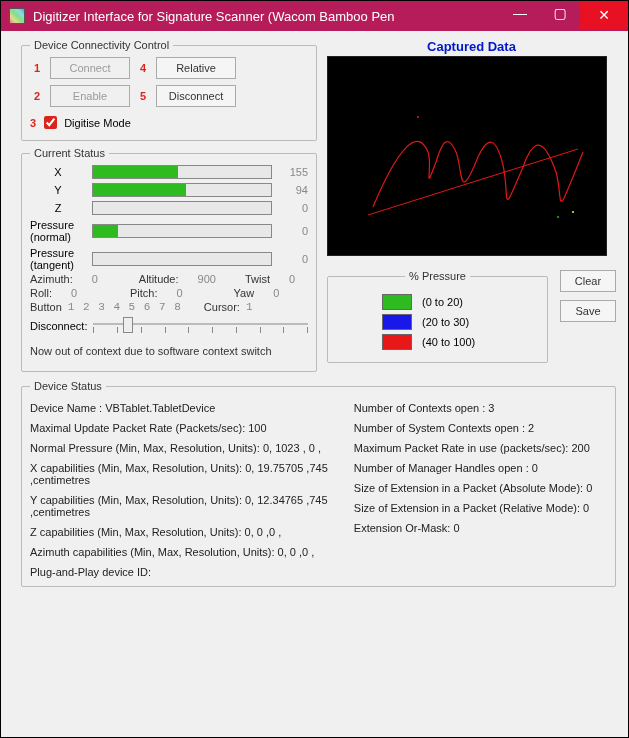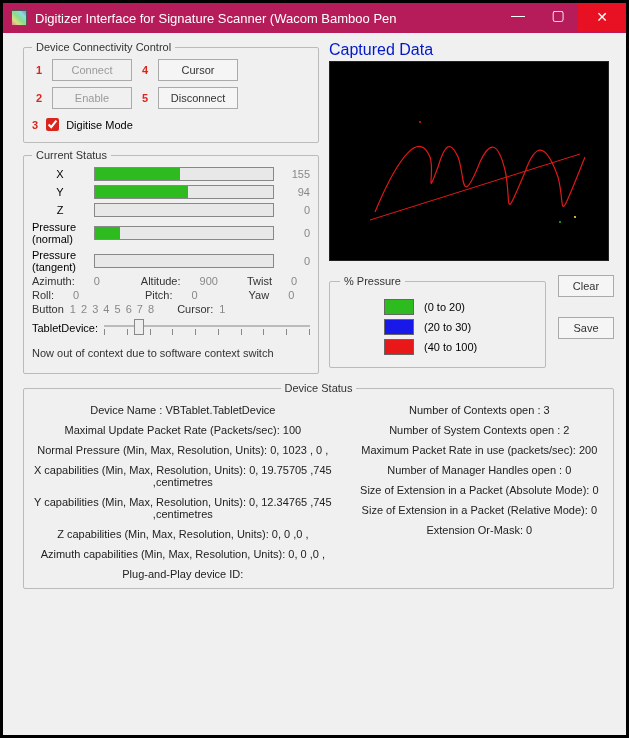--- a/index.html
+++ b/index.html
@@ -11,21 +11,21 @@
     width: 629px;
     height: 738px;
     overflow: hidden;
   }
   .window {
     width: 629px;
     height: 738px;
     background: #f0f0f0;
     display: flex;
     flex-direction: column;
-    border: 3px solid #000000;
+    border: 1px solid #000000;
   }
   .titlebar {
     height: 30px;
     background: linear-gradient(#b71c5a,#b71c5a);
     display: flex;
     align-items: center;
     color: #fff;
     font-size: 13px;
   }
   .titlebar .app-icon {
@@ -62,23 +62,24 @@
   }
   .top-row {
     display: flex;
     gap: 10px;
     align-items: flex-start;
   }
   .left-col { width: 296px; display:flex; flex-direction:column; gap:6px;}
   .right-col { flex: 1; display:flex; flex-direction:column; }
   .captured-label {
     color: #0018c8;
-    font-weight: normal;
-    font-size: 16px;
+    font-weight: bold;
+    font-size: 13px;
     margin: 0 0 2px 0;
+    text-align: center;
   }
   .captured-canvas {
     width: 280px;
     height: 200px;
     background: #000;
     border: 1px solid #222;
     position: relative;
   }
   .sig-path {
     position:absolute; top:0;left:0;
@@ -121,21 +122,21 @@
     background: #2dbb1f;
   }
   .valr { text-align:right; color:#888;}
   .row-small {
     display:flex; gap:19px; align-items:center; color:#555;
     margin-top:2px;
   }
   .row-small .lab { color:#333; }
   .row-small .v { color:#888; min-width:18px;}
   .btnrow { display:flex; gap:6px; margin-top:2px; color:#333;}
-  .btnrow .digit { color:#888; }
+  .btnrow .digit { color:#888;font-family:Liberation Mono, monospace; }
   .slider-row { display:flex; gap:6px; align-items:center; margin-top:4px;}
   .slider-track {
     flex:1; height:18px; position:relative;
   }
   .slider-ticks {
     position:absolute; top:10px; left:0; right:0;
     display:flex; justify-content:space-between;
   }
   .slider-ticks span { width:1px; height:6px; background:#888;}
   .slider-line {
@@ -145,24 +146,24 @@
     position:absolute; top:0px; width:10px; height:16px; background:#eee; border:1px solid #888;
     left:30px;
   }
   .context-note { margin:10px 0 6px 0; color:#333;}
   .pressure-legend {
     margin-top:8px;
   }
   .pressure-legend fieldset { padding:8px 10px;}
   .legend-item { display:flex; align-items:center; gap:10px; margin:4px 0;padding-left:44px;}
   .swatch { width:30px; height:16px; border:1px solid #666;}
-  .side-btns { display:flex; flex-direction:column; gap:20px; align-items:flex-start; margin-left:8px; margin-top:8px;}
+  .side-btns { display:flex; flex-direction:column; gap:8px; align-items:flex-start; margin-left:8px; margin-top:8px;}
   .side-btns .wbtn { width:56px;}
   .right-row2 { display:flex; gap:4px; align-items:flex-start; margin-top:6px;}
-  .device-status { margin-top:8px;text-align:center;}
+  .device-status { margin-top:8px;}
   .ds-cols { display:flex; gap:20px; }
   .ds-left { flex:1.2; display:flex; flex-direction:column; gap:8px; padding-top:4px;}
   .ds-right { flex:1; display:flex; flex-direction:column; gap:8px; padding-top:4px;}
   .ds-left div, .ds-right div { color:#222; }
 </style>
 </head>
 <body>
 
 <div class="window">
   <div class="titlebar">
@@ -176,21 +177,21 @@
   <div class="client">
     <div class="top-row">
 
       <div class="left-col">
         <fieldset>
           <legend>Device Connectivity Control</legend>
           <div class="conn-grid">
             <span class="numlbl">1</span>
             <button class="wbtn disabled" disabled="">Connect</button>
             <span class="numlbl">4</span>
-            <button class="wbtn">Cursor</button>
+            <button class="wbtn">Relative</button>
 
             <span class="numlbl">2</span>
             <button class="wbtn disabled" disabled="">Enable</button>
             <span class="numlbl">5</span>
             <button class="wbtn">Disconnect</button>
           </div>
           <div class="chk-row">
             <span class="numlbl">3</span>
             <input type="checkbox" checked="" style="">
             <span>Digitise Mode</span>
@@ -235,33 +236,33 @@
             <span class="lab">Azimuth:</span>
             <span class="v">0</span>
             <span class="lab" style="margin-left:10px">Altitude:</span>
             <span class="v">900</span>
             <span class="lab" style="margin-left:10px">Twist</span>
             <span class="v">0</span>
           </div>
           <div class="row-small">
             <span class="lab">Roll:</span>
             <span class="v">0</span>
-            <span class="lab" style="margin-left:35px">Pitch:</span>
+            <span class="lab" style="margin-left:22px">Pitch:</span>
             <span class="v">0</span>
             <span class="lab" style="margin-left:20px">Yaw</span>
             <span class="v">0</span>
           </div>
           <div class="btnrow">
             <span>Button</span>
             <span class="digit" style="letter-spacing:1px;">1  2  3  4  5  6  7  8</span>
             <span style="margin-left:16px">Cursor:</span>
             <span class="digit">1</span>
           </div>
           <div class="slider-row">
-            <span>TabletDevice:</span>
+            <span>Disconnect:</span>
             <div class="slider-track">
               <div class="slider-line"></div>
               <div class="slider-ticks">
                   <span></span>
                   <span></span>
                   <span></span>
                   <span></span>
                   <span></span>
                   <span></span>
                   <span></span>
@@ -282,21 +283,21 @@
           <svg class="sig-path" width="280" height="200">
             <path d="M45,150 C70,90 90,70 100,95 C105,110 95,140 108,105 C115,82 120,78 128,95 C135,112 130,150 150,100 C160,78 168,80 175,108 C182,140 172,165 195,110 C205,82 215,78 228,115 C236,145 225,170 255,95" stroke="#e01818" stroke-width="1.2" fill="none"></path>
             <path d="M40,158 L250,92" stroke="#e01818" stroke-width="1" fill="none"></path>
             <circle cx="90" cy="60" r="1" fill="#e01818"></circle>
             <circle cx="230" cy="160" r="1" fill="#2dbb1f"></circle>
             <circle cx="245" cy="155" r="1" fill="#ffef3a"></circle>
           </svg>
         </div>
 
         <div class="right-row2">
-          <div class="pressure-legend" style="flex:1;">
+          <div class="pressure-legend" style="flex:1;text-align:center;">
             <fieldset>
               <legend>% Pressure</legend>
               <div class="legend-item">
                 <div class="swatch" style="background:#2dbb1f"></div>
                 <span>(0 to 20)</span>
               </div>
               <div class="legend-item">
                 <div class="swatch" style="background:#1818e8"></div>
                 <span>(20 to 30)</span>
               </div>

